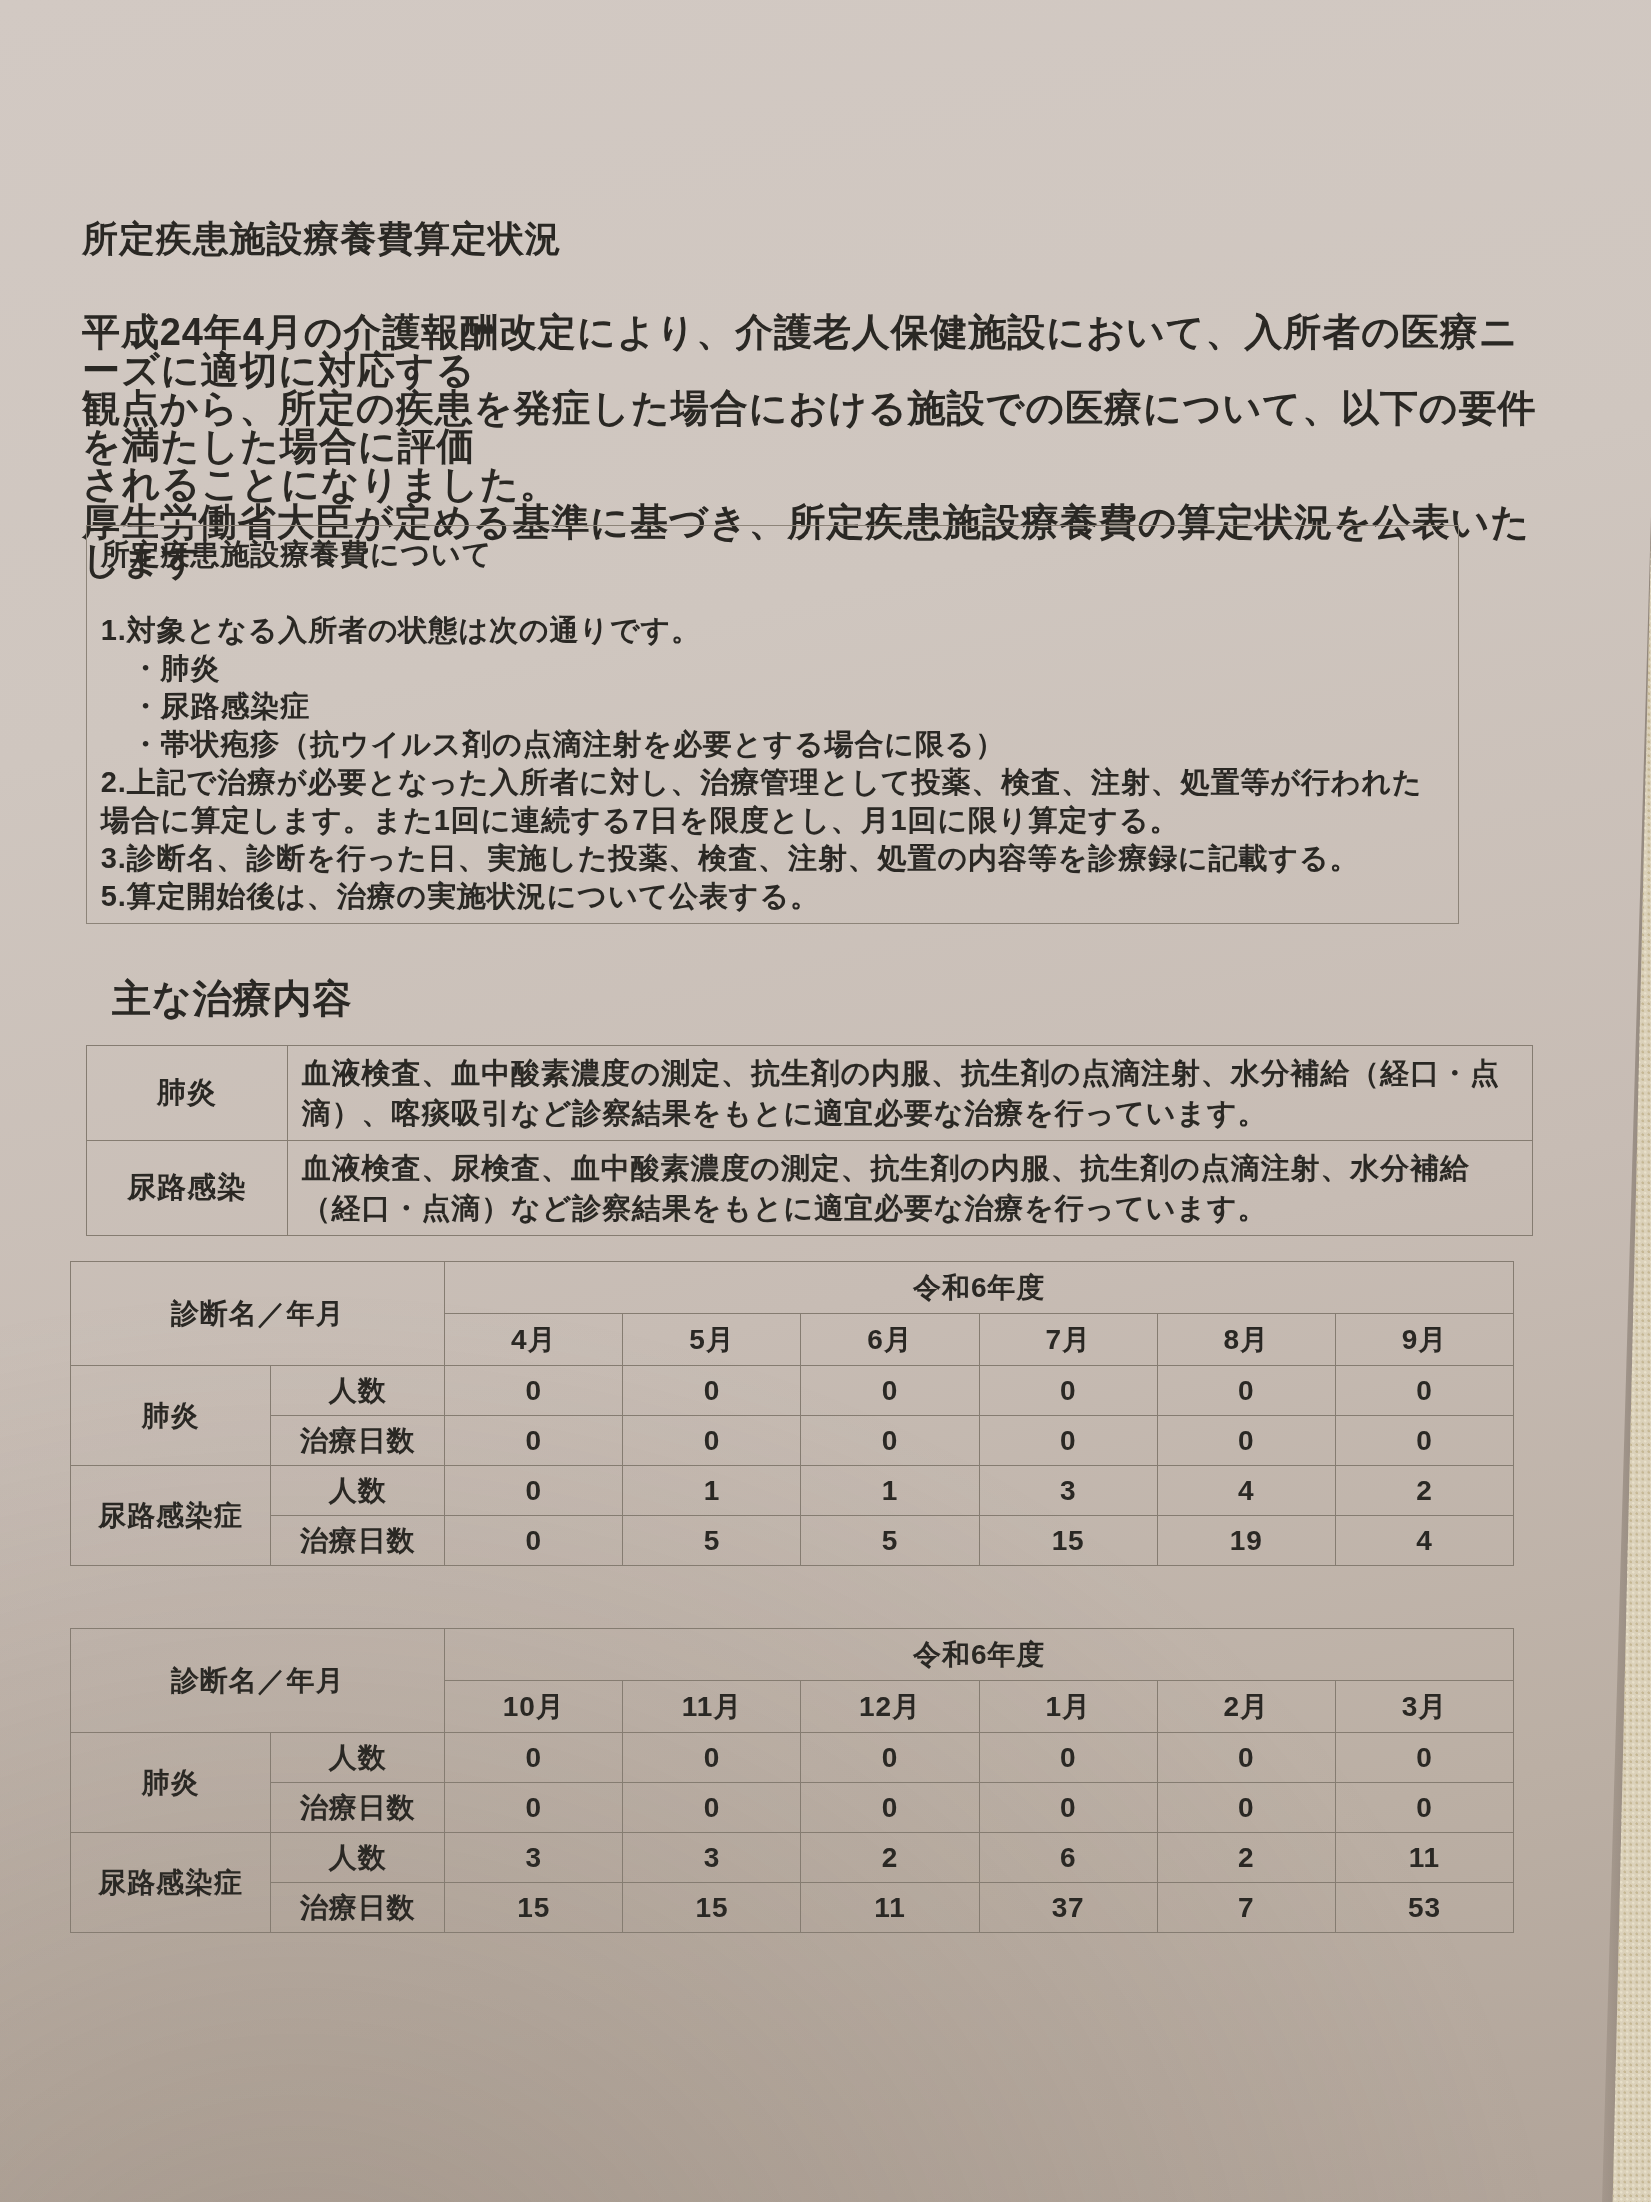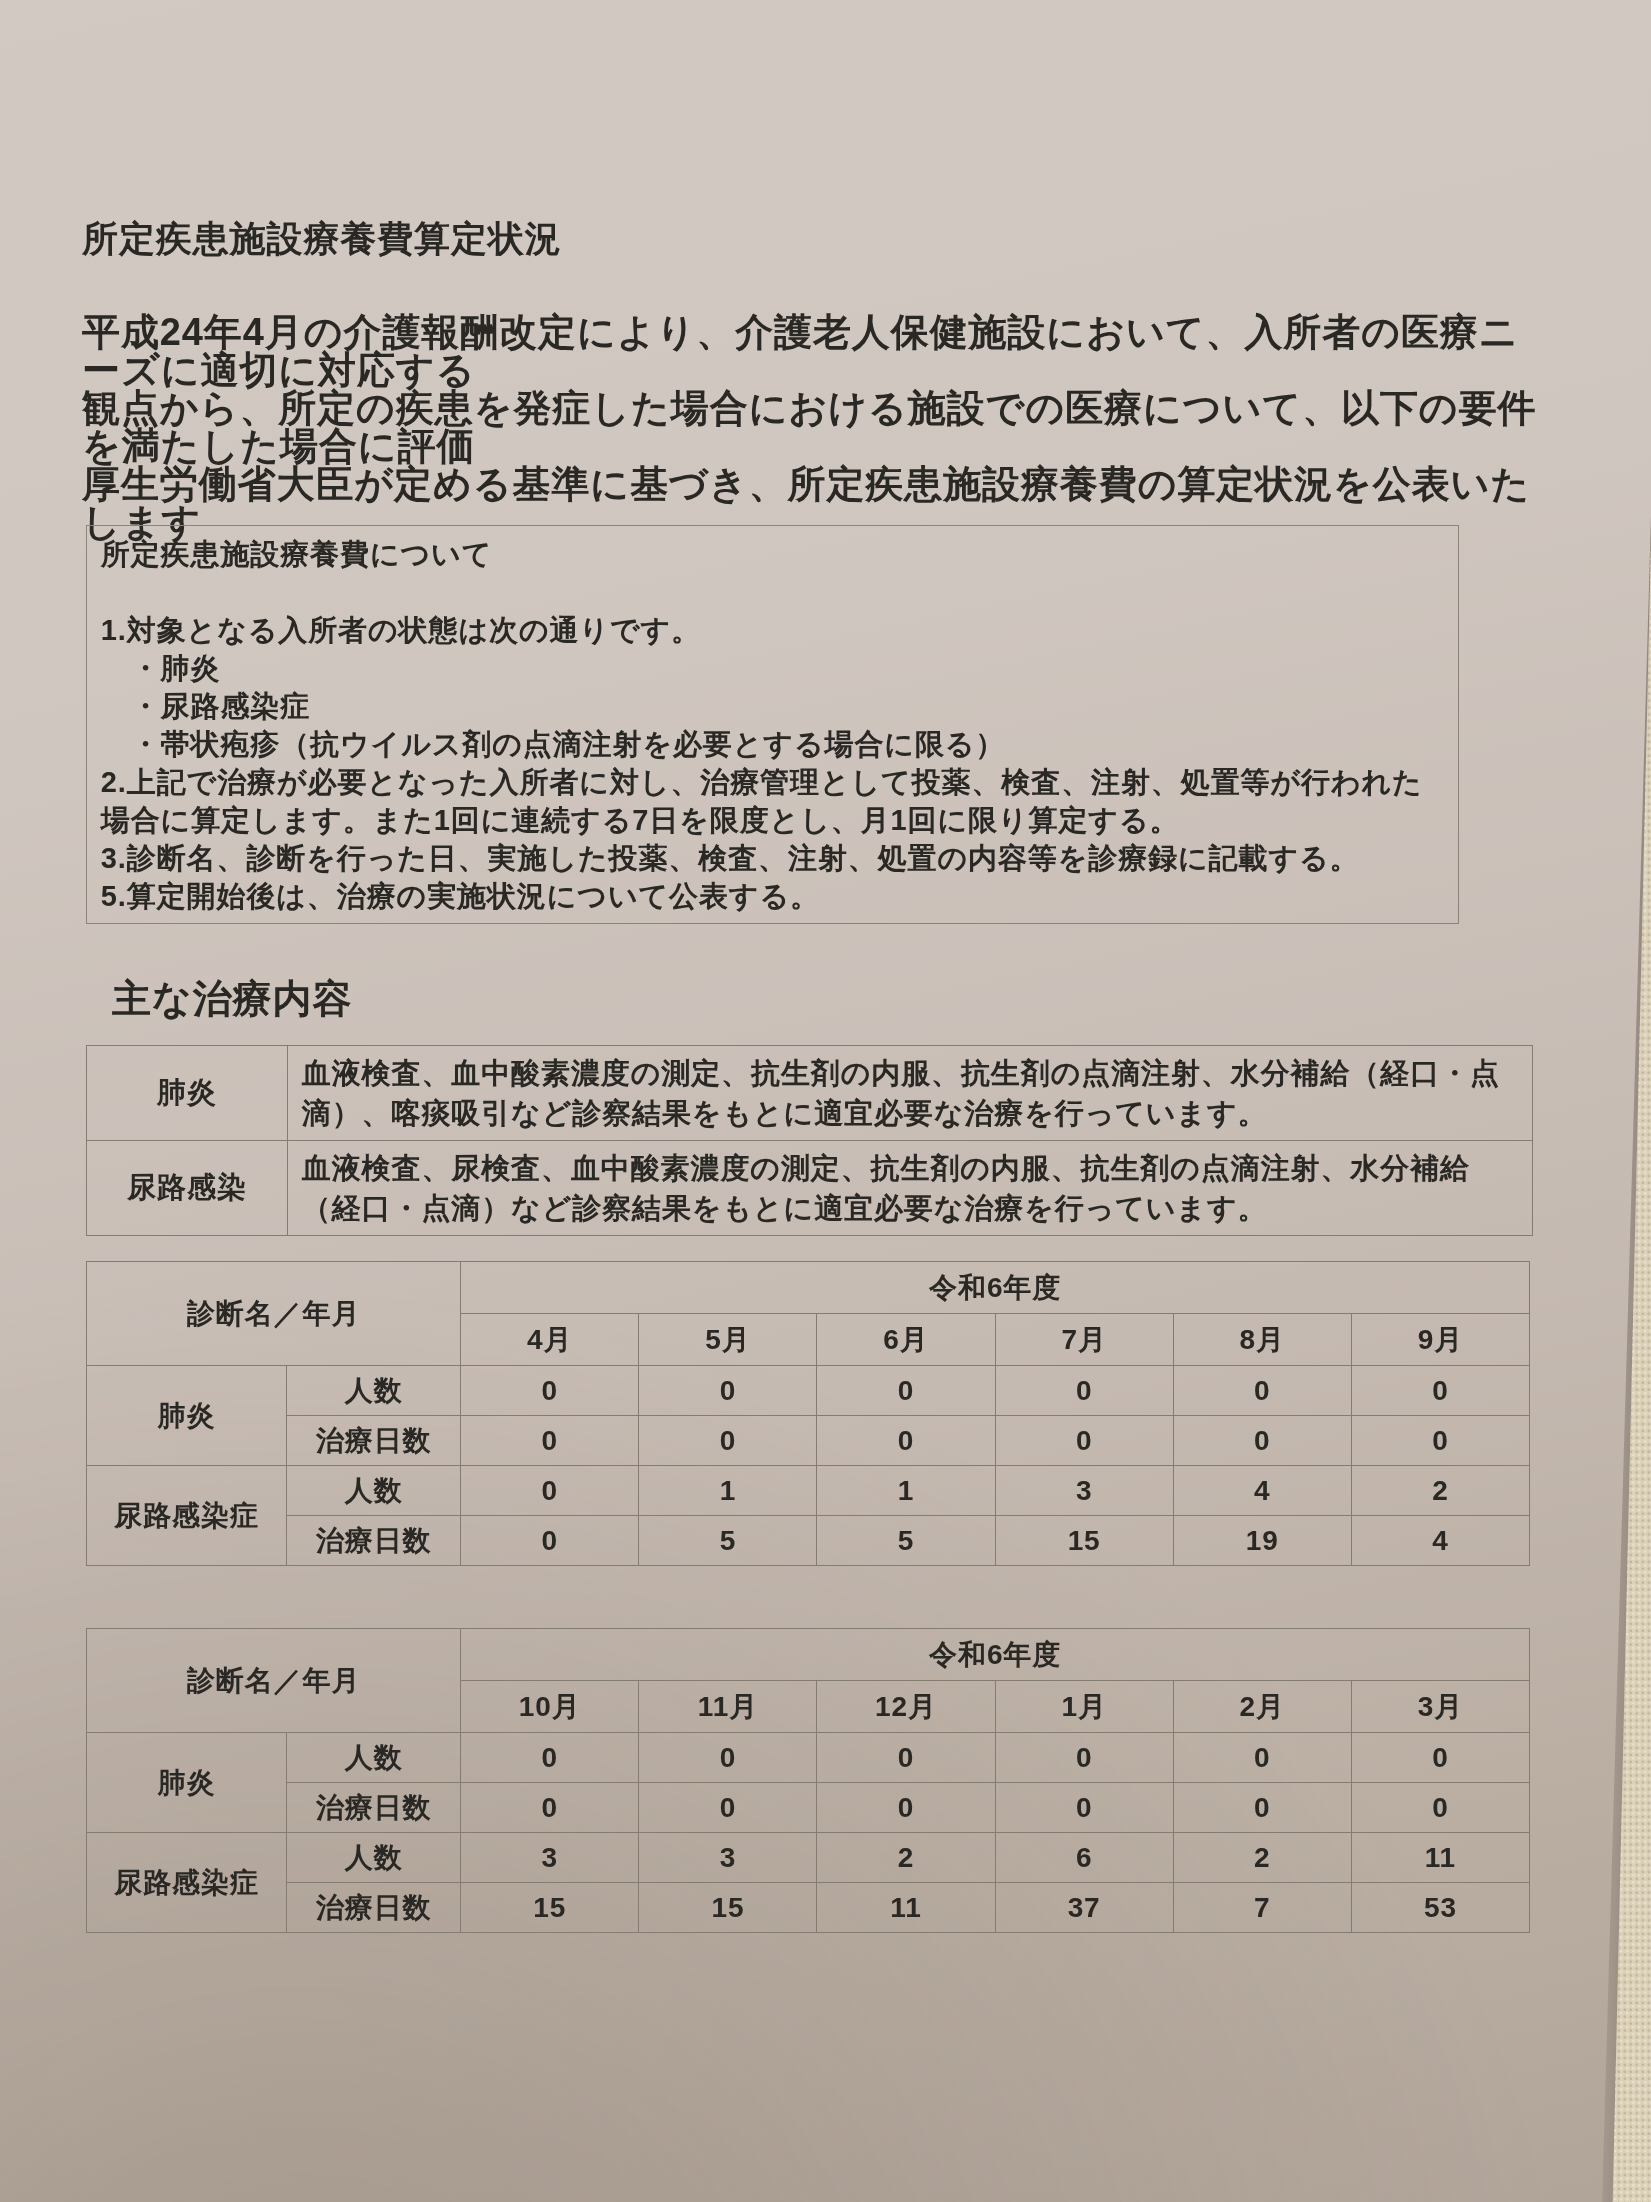--- a/index.html
+++ b/index.html
@@ -44,41 +44,42 @@
 
   table{border-collapse:collapse;table-layout:fixed;}
   td{border:1.7px solid #857c71;text-align:center;vertical-align:middle;
      font-size:28px;font-weight:600;letter-spacing:0.9px;padding:0;}
   .ttable{left:86px;top:1045px;width:1447px;}
   .ttable td{font-size:29px;}
   .ttable .t-label{width:200px;}
   .ttable .t-text{text-align:left;padding:6.9px 13.8px;line-height:40px;}
   .ttable tr{height:95px;}
 
-  .dtable{left:86px;width:1444px;}
+  .dtable{left:70px;width:1444px;}
   .dtable-1{top:1261px;}
   .dtable-2{top:1628px;}
   .row-h1{height:52px;}
   .row-h2{height:52px;}
   .row-d{height:50px;}
   .col-dis{width:200px;}
   .col-met{width:174px;}
   .col-m{width:178px;}
 </style>
 </head>
 <body>
 
 <div class="abs wall-shadow"></div>
 <div class="abs wall"></div>
 
 <div class="abs txt title">所定疾患施設療養費算定状況</div>
 
 <div class="abs txt intro">
   <div>平成24年4月の介護報酬改定により、介護老人保健施設において、入所者の医療ニーズに適切に対応する</div>
   <div>観点から、所定の疾患を発症した場合における施設での医療について、以下の要件を満たした場合に評価</div>
+  <div>されることになりました。</div>
   <div>厚生労働省大臣が定める基準に基づき、所定疾患施設療養費の算定状況を公表いたします</div>
 </div>
 
 <div class="abs txt about-box">
   <div>所定疾患施設療養費について</div>
   <div class="spacer"></div>
   <div>1.対象となる入所者の状態は次の通りです。</div>
   <div>　・肺炎</div>
   <div>　・尿路感染症</div>
   <div>　・帯状疱疹（抗ウイルス剤の点滴注射を必要とする場合に限る）</div>

